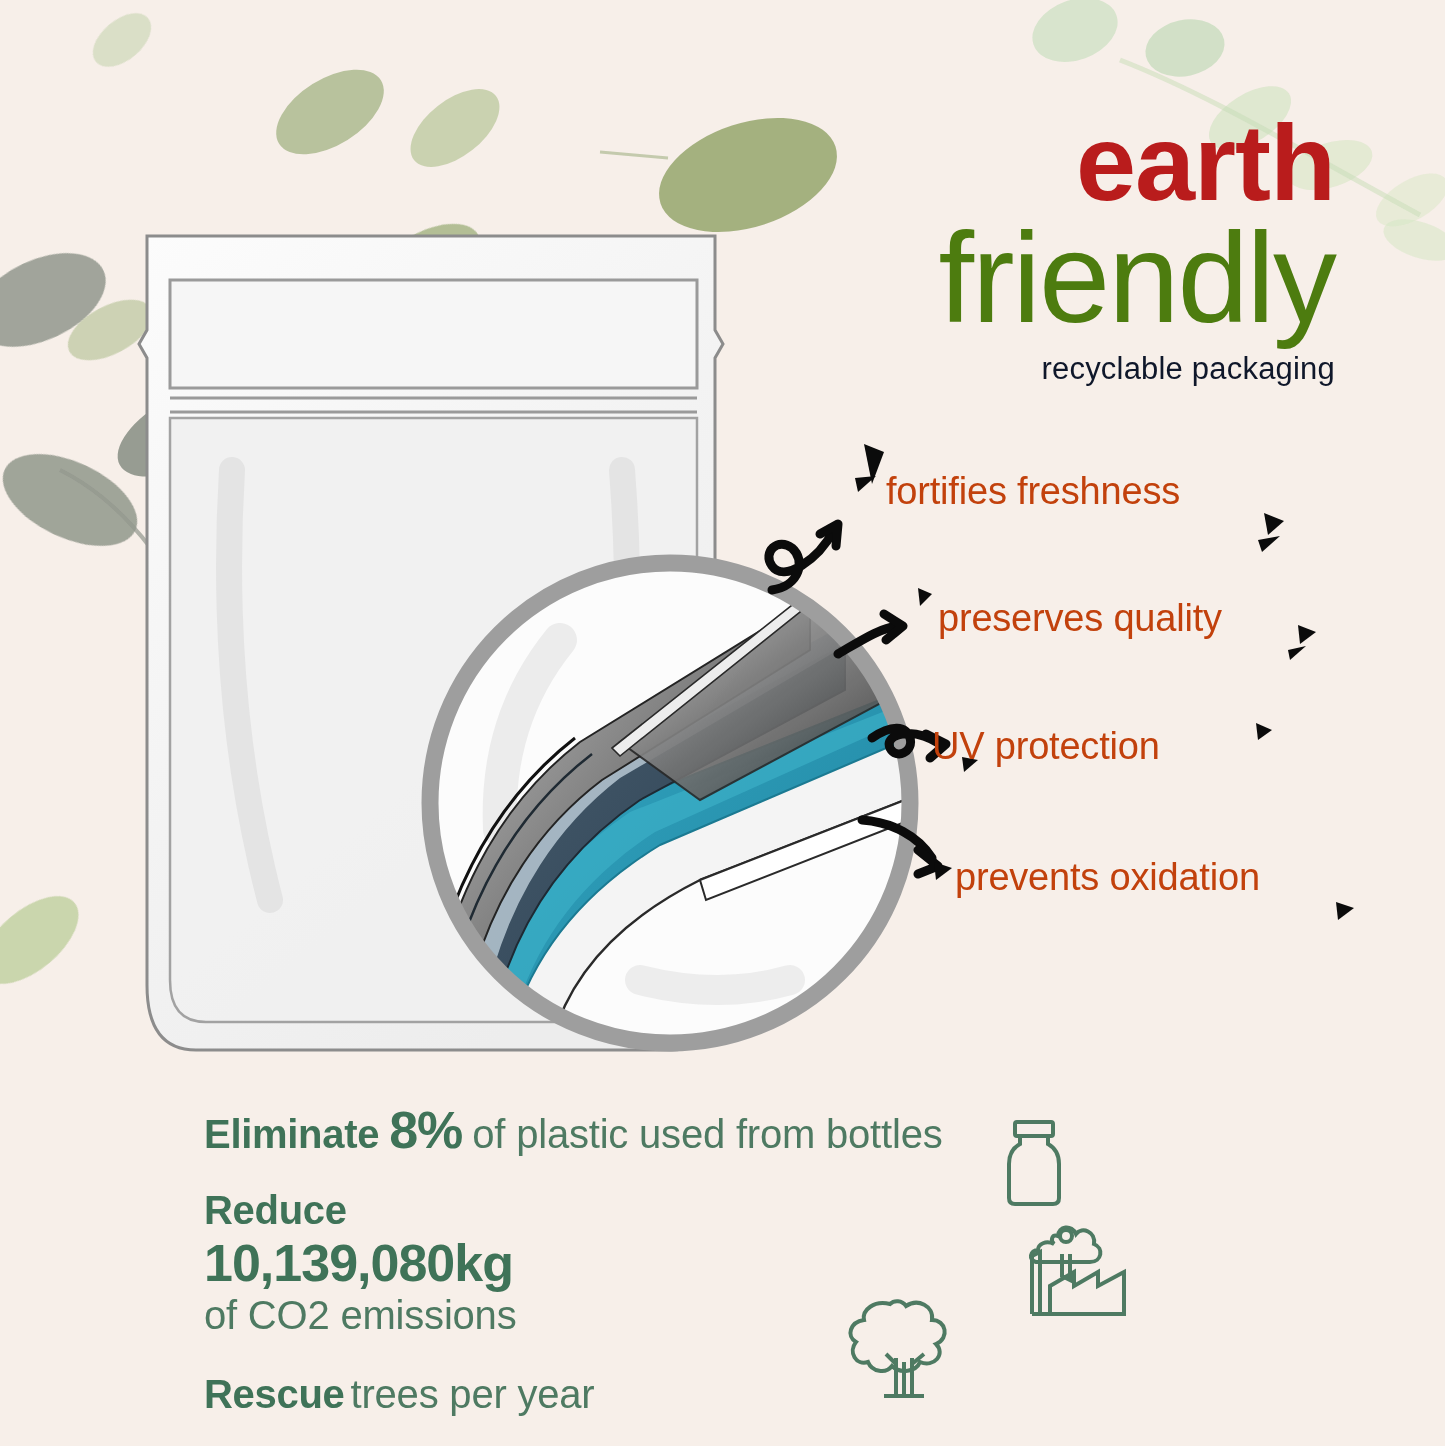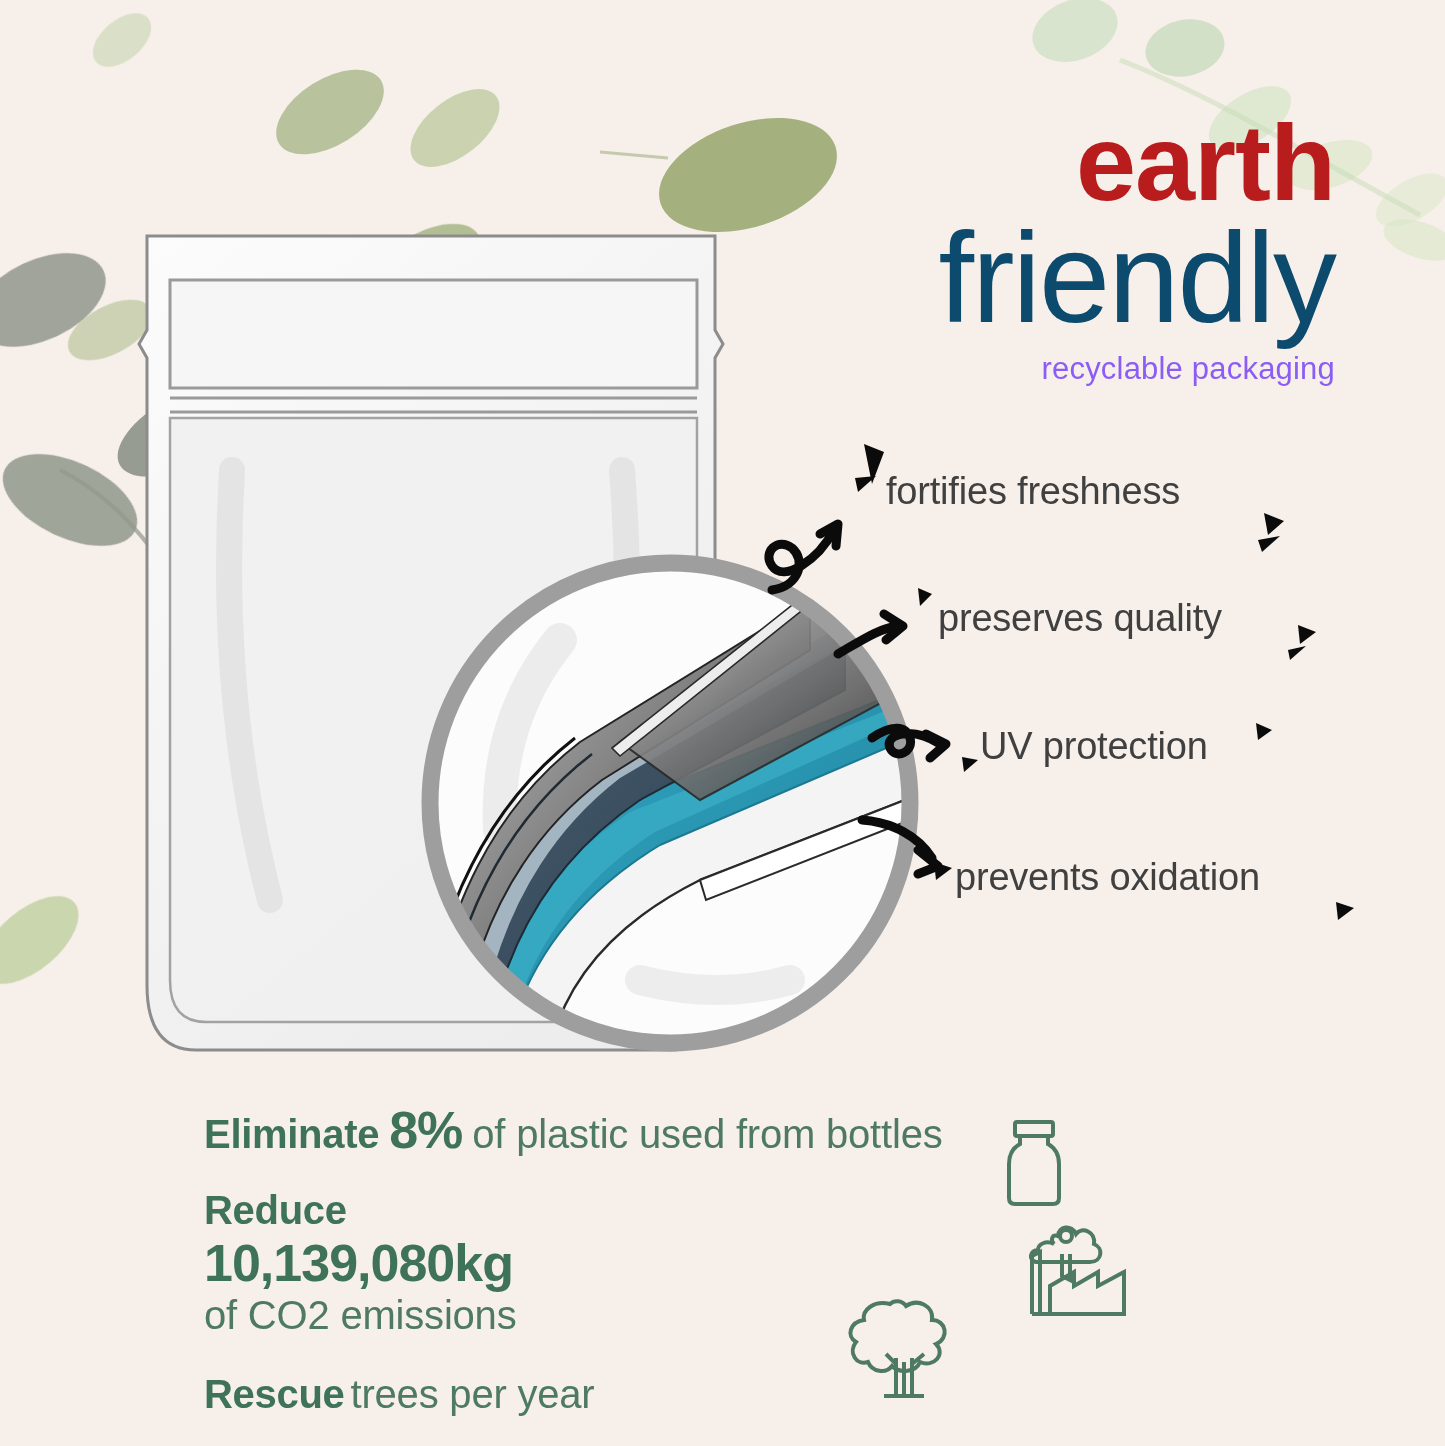--- a/index.html
+++ b/index.html
@@ -14,35 +14,35 @@
   .abs{position:absolute;}
 
   
   #headline{ right:110px; top:112px; text-align:right; width:760px;}
   #headline .l1{
     font-size:108px; font-weight:700; letter-spacing:-1px;
     color:#b91c1c; line-height:0.95; display:block;
   }
   #headline .l2{
     font-size:128px; font-weight:300; letter-spacing:-2px;
-    color:#0c4a6e; line-height:0.95; display:block; margin-top:2px;
+    color:#4d7c0f; line-height:0.95; display:block; margin-top:2px;
   }
   #headline .sub{
     display:block; font-size:31px; font-weight:400; letter-spacing:0.2px;
-    color:#8b5cf6; margin-top:14px; line-height:1.1;
+    color:#0f172a; margin-top:14px; line-height:1.1;
   }
 
   
   .feat{
-    font-size:38px; color:#404040; letter-spacing:-0.2px; white-space:nowrap;
+    font-size:38px; color:#c2410c; letter-spacing:-0.2px; white-space:nowrap;
     font-weight:400;
   }
   #feat0{ left:886px; top:470px;}
   #feat1{ left:938px; top:597px;}
-  #feat2{ left:980px; top:725px;}
+  #feat2{ left:932px; top:725px;}
   #feat3{ left:955px; top:856px;}
 
   
   #stats{ left:176px; top:1100px; width:1120px;}
   .stat-intro{
     font-size:30px; color:#8C9A8C; letter-spacing:0.2px;
     margin:0 0 22px 4px;
   }
   .stat-row{ display:flex; align-items:baseline; margin-bottom:28px; }
   .stat-verb{ font-size:40px; font-weight:700; color:#3F7358; letter-spacing:-0.3px;margin-left:28px;}

